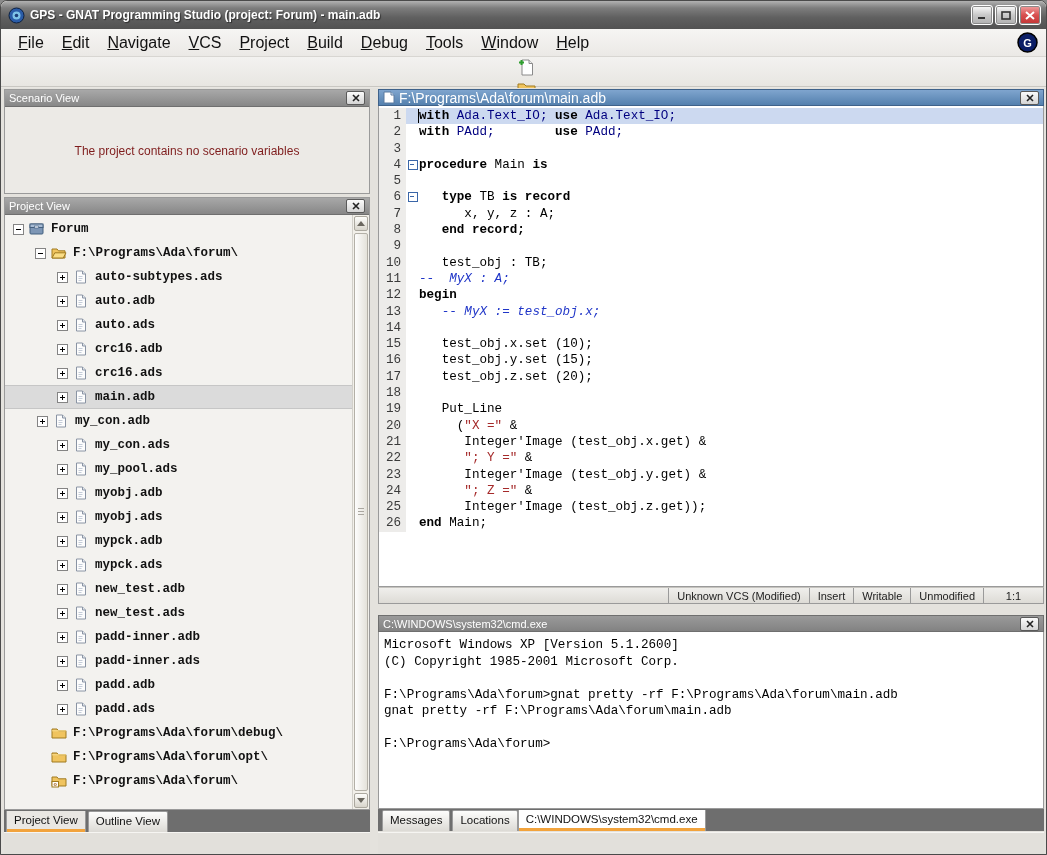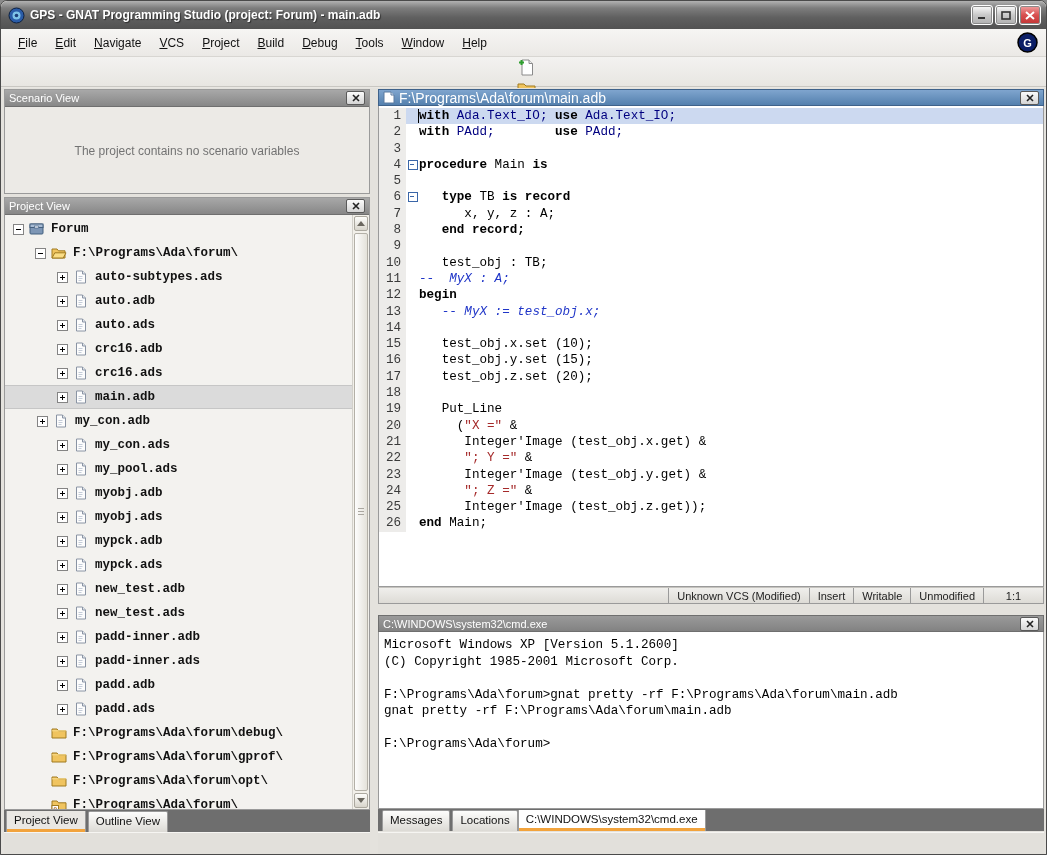--- a/index.html
+++ b/index.html
@@ -11,21 +11,21 @@
   .titlebar { height:28px; background:linear-gradient(180deg,#b2b2b2 0%,#7d7d7d 25%,#5f5f5f 60%,#525252 100%); display:flex; align-items:center; padding:0 5px; border-radius:6px 6px 0 0; }
   .title-icon { width:17px; height:17px; margin:0 5px 0 2px; }
   .title-text { color:#fff; font-size:12px; font-weight:bold; text-shadow:1px 1px 1px rgba(0,0,0,.5); flex:1; white-space:nowrap; }
   .win-controls { display:flex; gap:2px; }
   .wbtn { width:22px; height:20px; border-radius:3px; border:1px solid #fff; display:flex; align-items:center; justify-content:center; background:linear-gradient(180deg,#fdfdfd,#c9c9c9 50%,#b0b0b0); box-shadow:inset 0 0 0 1px #8a8a8a; }
   .wbtn.close { background:linear-gradient(180deg,#f0a0a0,#d85050 50%,#c23535); }
   .wbtn svg { display:block; }
 
   
   .menubar { height:28px; background:linear-gradient(180deg,#f6f5f3,#ebe9e6); display:flex; align-items:center; padding-left:8px; position:relative; border-bottom:1px solid #d8d6d2; }
-  .menu-item { padding:3px 9px; font-size:12px; color:#111; cursor:default; }
+  .menu-item { padding:3px 9px; font-size:16px; color:#111; cursor:default; }
   .menu-item u { text-decoration:underline; }
   .glogo { position:absolute; right:8px; top:3px; width:21px; height:21px; }
 
   
   .toolbar { height:30px; background:linear-gradient(180deg,#f3f2f0,#e8e6e2); display:flex; align-items:center; padding-left:6px; border-bottom:1px solid #c9c7c2;flex-direction:column; }
   .tbtn { width:27px; height:26px; display:flex; align-items:center; justify-content:center; }
   .tbtn svg { width:21px; height:21px; display:block; }
   .tbtn.disabled { opacity:.4; }
   .tsep { width:1px; height:22px; background:#bdbbb6; margin:0 5px; }
   .combo { width:96px; height:22px; background:#fff; border:1px solid #9a9a9a; display:flex; align-items:center; margin:0 3px; }
@@ -38,21 +38,21 @@
 
   
   .panel-hdr { height:17px; background:linear-gradient(180deg,#a8a8a8,#878787); color:#fff; font-size:11px; display:flex; align-items:center; padding:2px 4px; border-bottom:1px solid #6f6f6f;text-align:center; }
   .panel-hdr .spacer { flex:1; }
   .pclose { width:19px; height:14px; background:linear-gradient(180deg,#fbfbfb,#d5d5d5); border:1px solid #5a5a5a; border-radius:2px; display:flex; align-items:center; justify-content:center; }
   .editor-hdr-icon { width:12px; height:13px; margin-right:4px; }
 
   
   .left { position:absolute; left:3px; top:1px; width:366px; bottom:0; }
   .scenario { position:absolute; top:0; left:0; right:0; height:105px; border:1px solid #9a9a9a; background:#eceae6; }
-  .scenario-body { height:87px; display:flex; align-items:center; justify-content:center; font-size:12px; color:#737373; }
+  .scenario-body { height:87px; display:flex; align-items:center; justify-content:center; font-size:12px; color:#7f1d1d; }
   .project { position:absolute; top:108px; left:0; right:0; height:613px; border:1px solid #9a9a9a; background:#f3f2ef; }
   .tree { position:absolute; top:17px; left:0; right:17px; bottom:0; overflow:hidden; padding-top:2px; }
   .trow { height:24px; display:flex; align-items:center; font-family:"Liberation Mono", monospace; font-size:12.5px; font-weight:bold; color:#111; white-space:nowrap; }
   .trow.sel { background:#dbdbdb; border-top:1px solid #c6c6c6; border-bottom:1px solid #c6c6c6; }
   .exp { width:11px; height:11px; border:1px solid #848484; background:#fff; position:relative; margin-right:5px; flex:none; }
   .exp:before { content:""; position:absolute; left:2px; right:2px; top:4px; height:1px; background:#000; }
   .exp.plus:after { content:""; position:absolute; top:2px; bottom:2px; left:4px; width:1px; background:#000; }
   .exp-spacer { width:16px; flex:none; }
   .ticon { width:16px; height:14px; margin-right:6px; position:relative; flex:none; }
   .ticon svg { width:16px; height:14px; display:block; }
@@ -535,30 +535,20 @@
               <span>F:\Programs\Ada\forum\debug\</span>
             </div>
             <div class="trow" style="padding-left: 30px;">
               <span class="exp-spacer"></span>
               <span class="ticon">
                 <svg viewBox="0 0 16 14">
                   <path d="M1 3h5l1.5 1.8H15V12H1z" fill="#f0c45f" stroke="#a07a20"></path>
                   <path d="M1 4.8h14" stroke="#f8dc8e"></path>
                 </svg>
               </span>
-              <span>F:\Programs\Ada\forum\gprof\</span>
-            </div>
-            <div class="trow" style="padding-left: 30px;">
-              <span class="exp-spacer"></span>
-              <span class="ticon">
-                <svg viewBox="0 0 16 14">
-                  <path d="M1 3h5l1.5 1.8H15V12H1z" fill="#f0c45f" stroke="#a07a20"></path>
-                  <path d="M1 4.8h14" stroke="#f8dc8e"></path>
-                </svg>
-              </span>
               <span>F:\Programs\Ada\forum\opt\</span>
             </div>
             <div class="trow" style="padding-left: 30px;">
               <span class="exp-spacer"></span>
               <span class="ticon">
                 <svg viewBox="0 0 16 14">
                   <path d="M1 3h5l1.5 1.8H15V12H1z" fill="#f0c45f" stroke="#a07a20"></path>
                   <rect x="1" y="7.5" width="6.5" height="5.5" fill="#fff" stroke="#a07a20"></rect>
                   <text x="4.2" y="12.2" text-anchor="middle" font-size="5.5" fill="#a05a10" font-family="Liberation Sans, sans-serif">o</text>
                 </svg>

